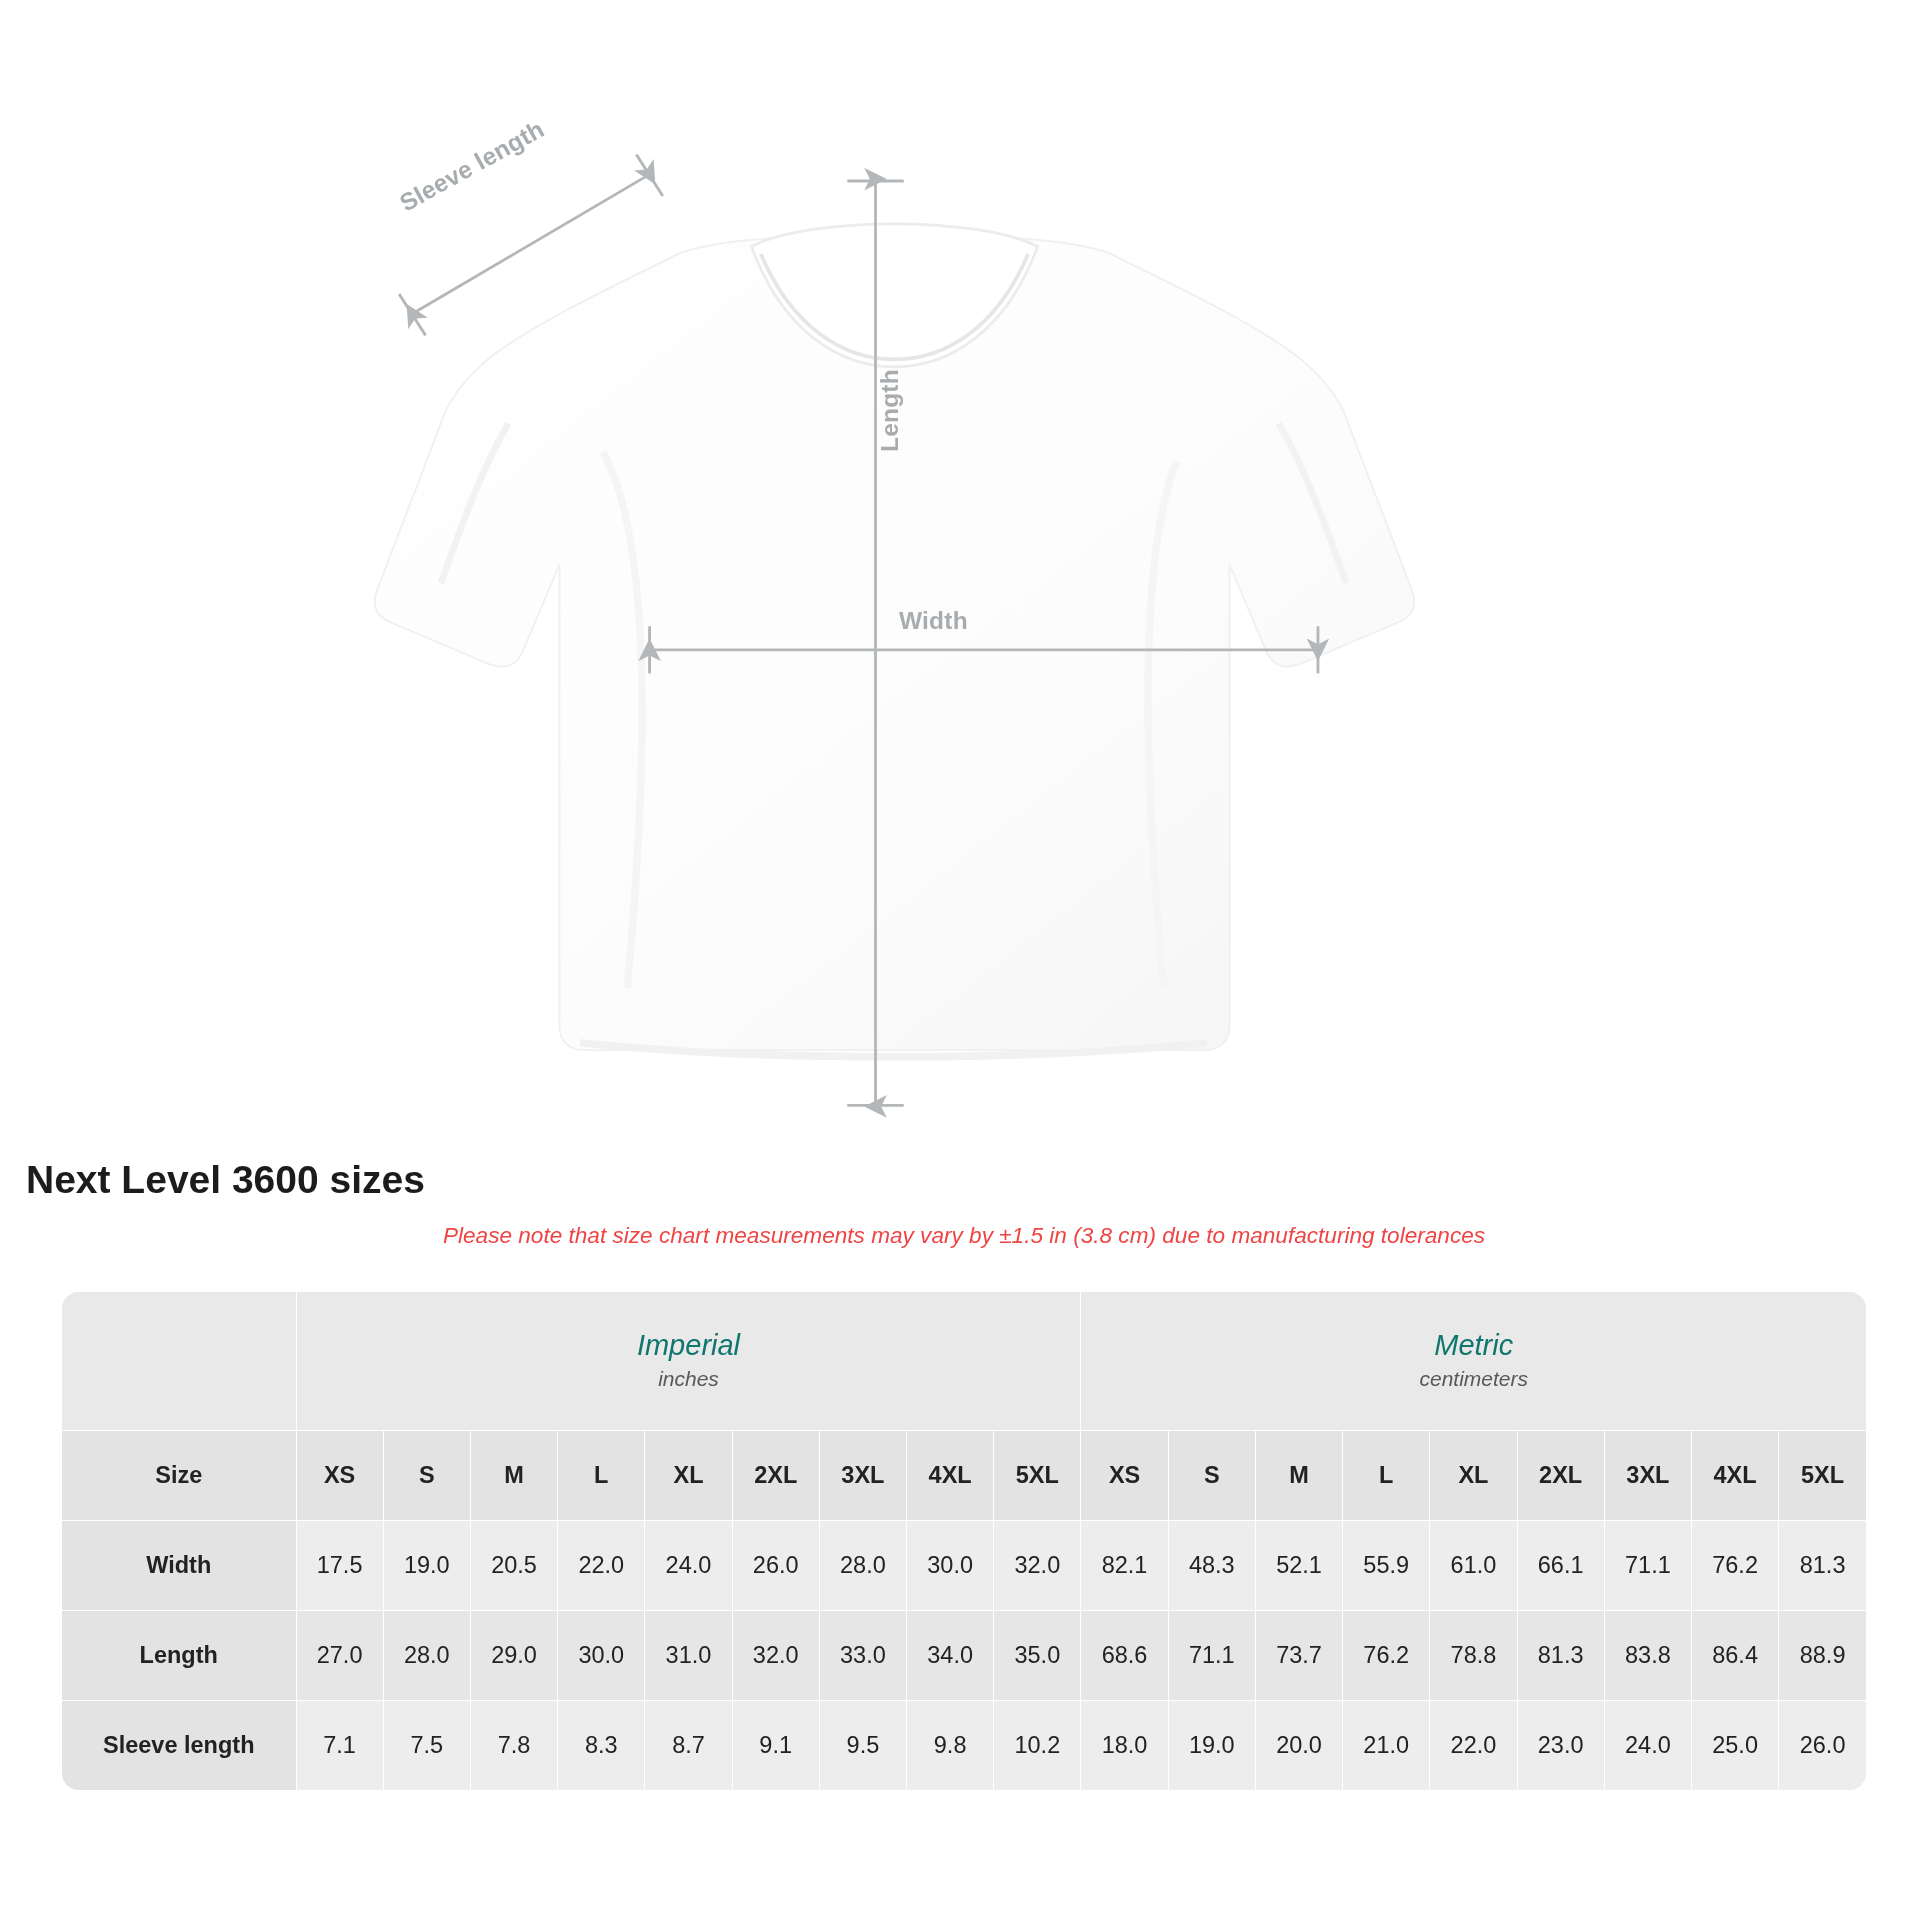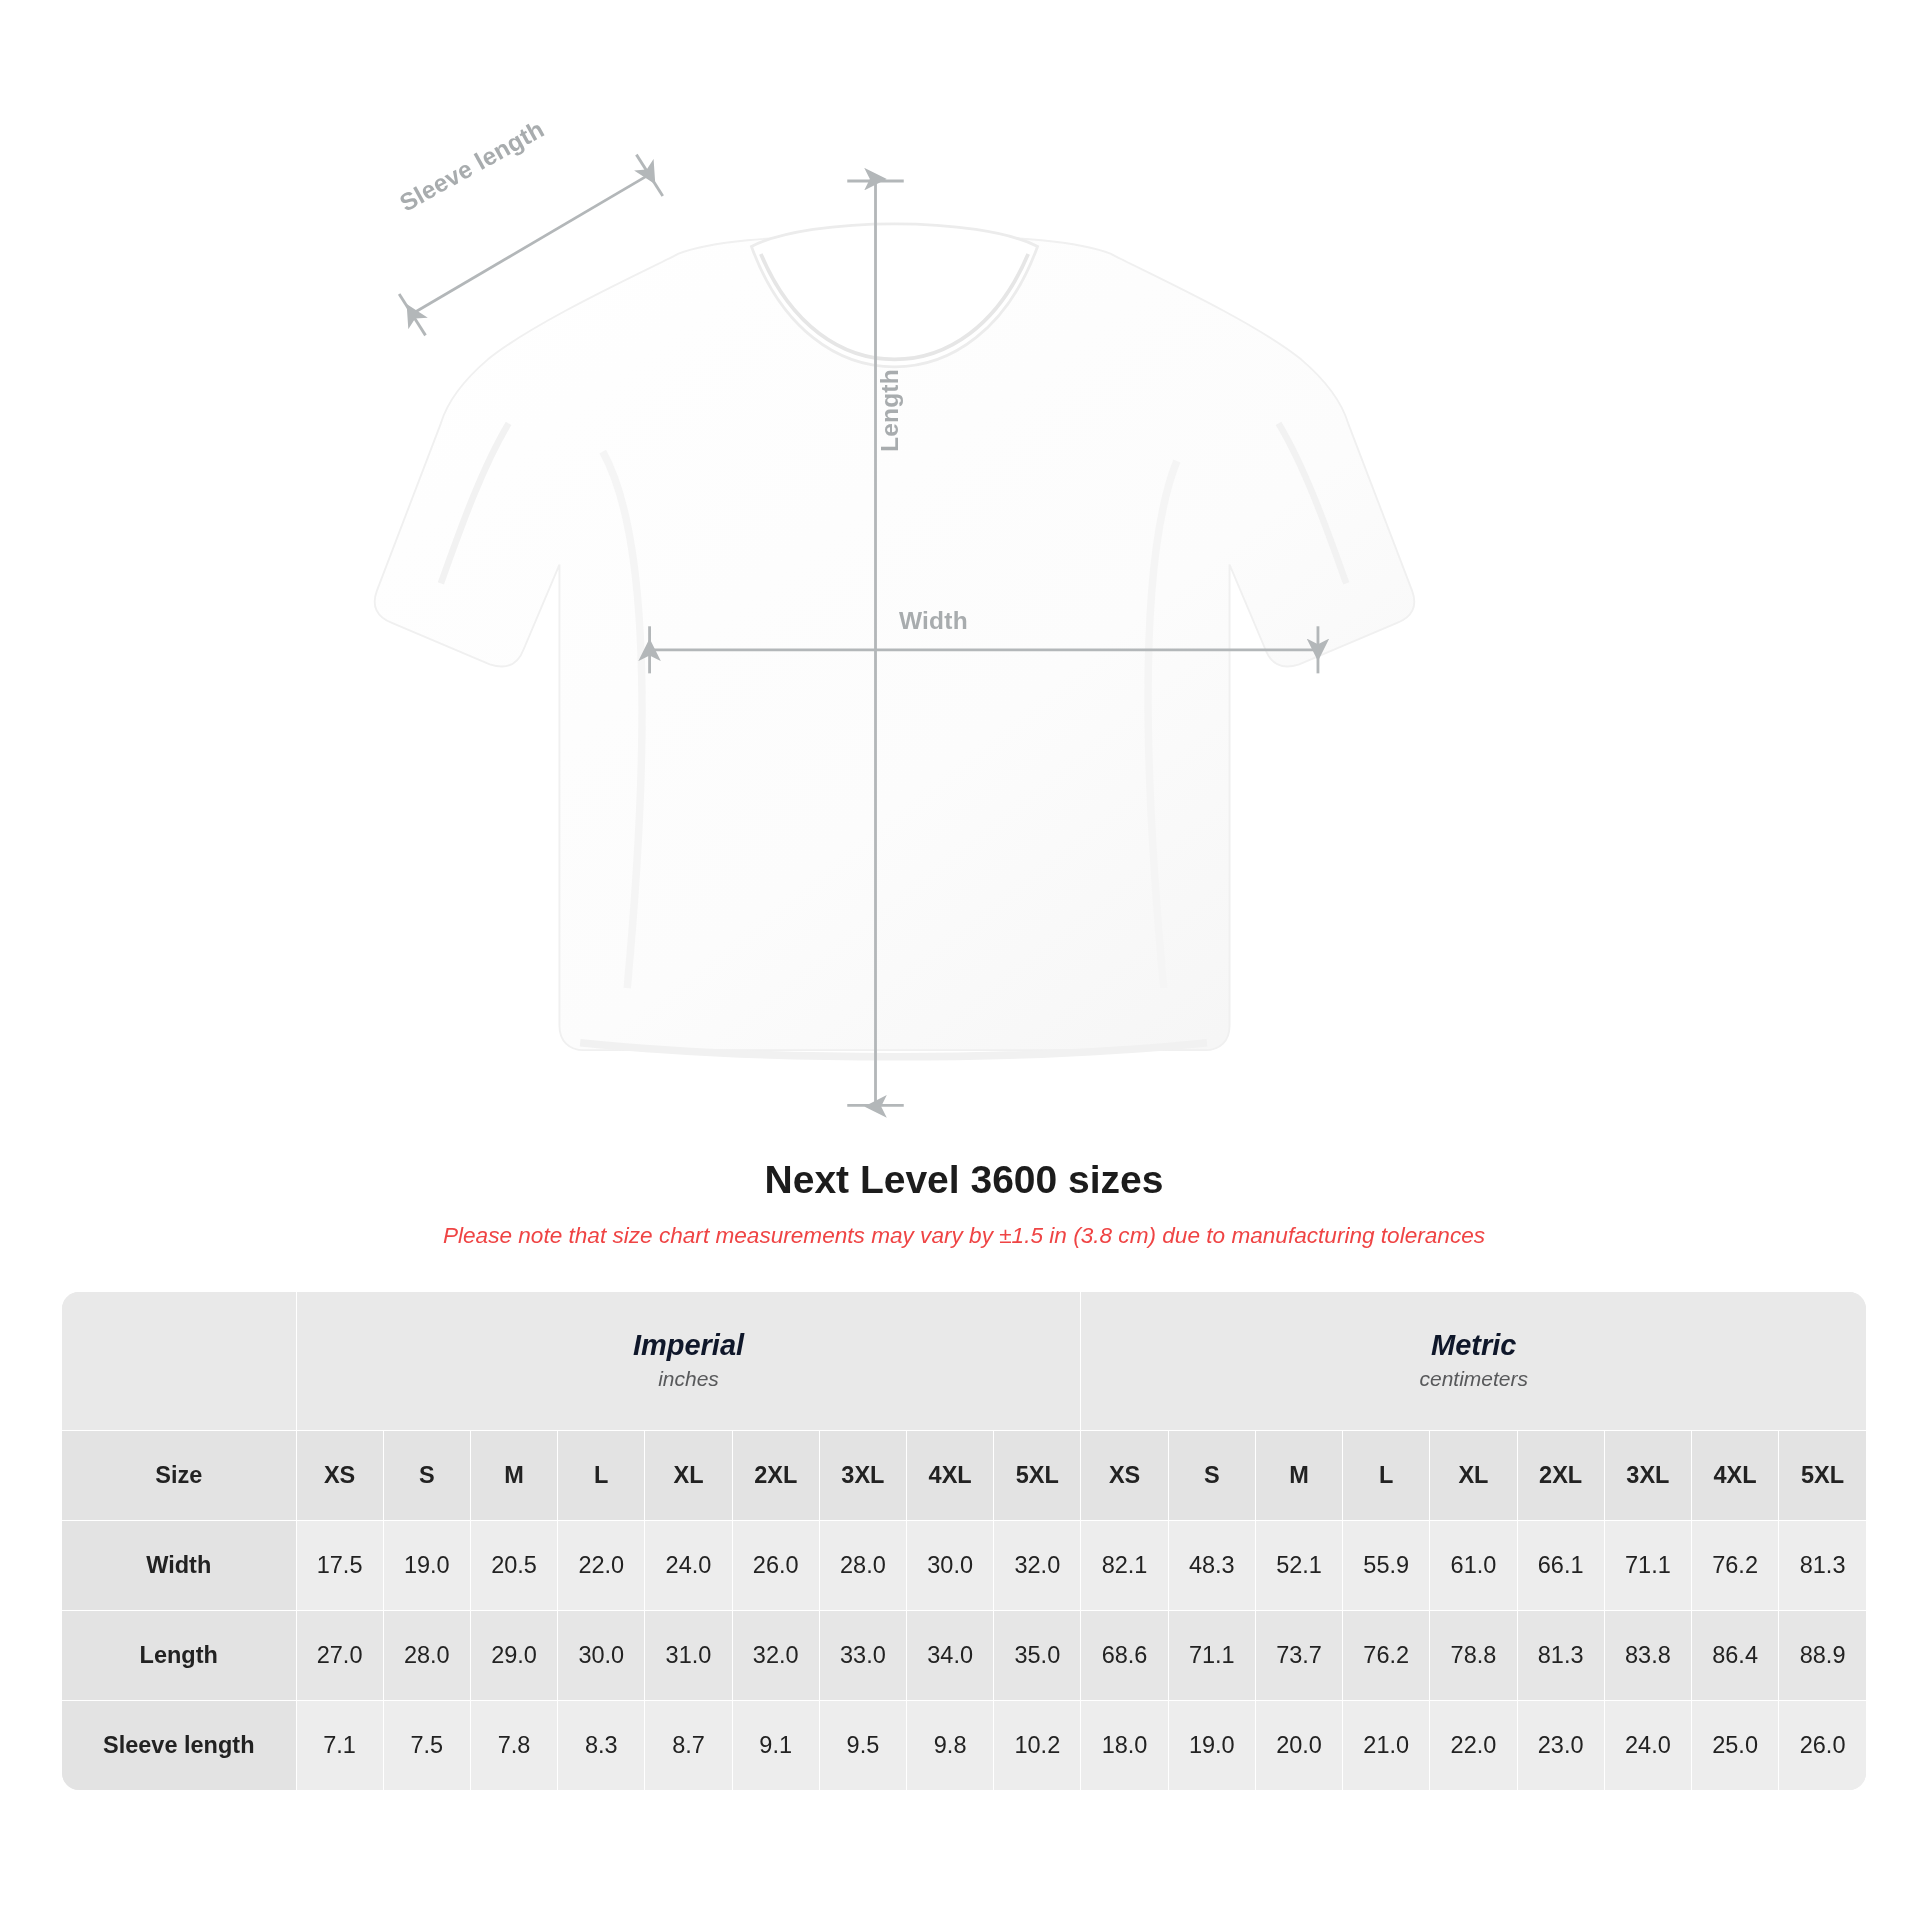--- a/index.html
+++ b/index.html
@@ -60,25 +60,25 @@
     transform: rotate(-90deg);
     transform-origin: left top;
   }
   .dim-label.width {
     left: 899px;
     top: 607px;
   }
 
   
   .chart-title {
-    text-align: center;
     font-size: 39px;
     font-weight: bold;
     color: #1c1c1c;
     margin-top: 9.4px;
+    margin-left: 26px;
   }
   .chart-note {
     text-align: center;
     font-size: 22.6px;
     font-style: italic;
     color: #ef4444;
     margin-top: 21px;
   }
 
   
@@ -96,23 +96,23 @@
   table.size-table col.label-col { width: 234px; }
 
   .unit-head td {
     background: #e9e9e9;
     text-align: center;
     padding: 24.5px 0 26px 0;
     border: none;
   }
   .unit-head .unit-name {
     font-size: 29px;
-    font-weight: bold;
+    font-weight: normal;
     font-style: italic;
-    color: #0f172a;
+    color: #0f766e;
     line-height: 1.25;
   }
   .unit-head .unit-sub {
     font-size: 21px;
     font-style: italic;
     color: #58595b;
     line-height: 1.5;
   }
 
   table.size-table td {

